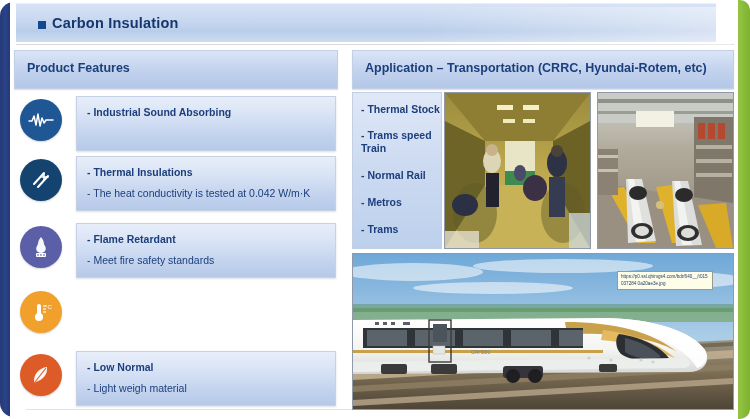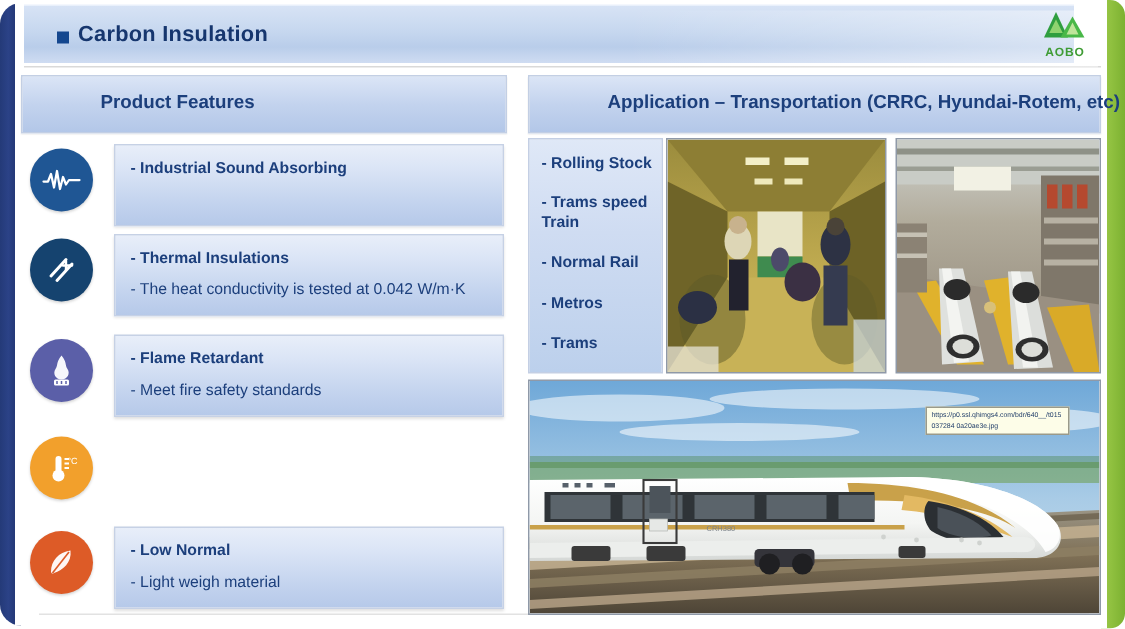--- a/index.html
+++ b/index.html
@@ -67,21 +67,21 @@
 
   
   .panel-head{
     position:absolute;height:37px;
     background:linear-gradient(180deg,#dbe5f6 0%,#c3d3ee 50%,#b3c7e8 100%);
     border:1px solid #c3cfe4;
     box-shadow:0 1px 1px rgba(0,0,0,.12);
   }
   .panel-head span{
     position:absolute;left:12px;top:10px;
-    font-size:12.5px;font-weight:bold;color:#1c3f7c;white-space:nowrap;margin-left:40px;
+    font-size:12.5px;font-weight:bold;color:#1c3f7c;white-space:nowrap;
   }
   #ph-left{left:14px;top:50px;width:322px;}
   #ph-right{left:352px;top:50px;width:380px;}
 
   
   .feature{position:absolute;left:14px;width:322px;height:44px;}
   .f-icon{
     position:absolute;left:6px;top:3px;width:42px;height:42px;border-radius:50%;
     display:flex;align-items:center;justify-content:center;
     box-shadow:0 1px 2px rgba(0,0,0,.18);
@@ -133,29 +133,20 @@
   <div class="edge-right-inner"></div>
   <div class="frame-line"></div>
   <div class="frame-bottom"></div>
 
   <div class="header">
     <div class="header-shade"></div>
     <div class="header-bullet"></div>
     <div class="header-title">Carbon Insulation</div>
   </div>
 
-  <div class="logo">
-    <svg width="30" height="22" viewBox="0 0 30 22">
-      <polygon points="9,1 17,18 1,18" fill="#2f9e3f"></polygon>
-      <polygon points="20,4 28,18 12,18" fill="#49b848"></polygon>
-      <polygon points="9,6 13.5,15 4.5,15" fill="#8fd36f"></polygon>
-      <polygon points="20,8 24,16 16,16" fill="#bfe59b"></polygon>
-    </svg>
-    <div class="logo-text">AOBO</div>
-  </div>
 
   <div class="panel-head" id="ph-left">
     <span>Product Features</span>
   </div>
   <div class="panel-head" id="ph-right">
     <span>Application – Transportation (CRRC, Hyundai-Rotem, etc)</span>
   </div>
 
   <div class="feature" style="top:96px">
     <div class="f-icon" style="background:#1f5694">
@@ -219,21 +210,21 @@
         <line x1="17" y1="5" x2="6" y2="19" stroke="#dd5b27" stroke-width="1.1"></line>
       </svg>
     </div>
     <div class="f-box">
       <div class="f-l1">- Low Normal</div>
       <div class="f-l2">-  Light weigh material</div>
     </div>
   </div>
 
   <div class="app-bullets">
-    <div style="top:10px">- Rolling Stock</div>
+    <div style="top:10px">- Thermal Stock</div>
     <div style="top:36px">- Trams speed</div>
     <div style="top:49px">Train</div>
     <div style="top:76px">- Normal Rail</div>
     <div style="top:103px">- Metros</div>
     <div style="top:130px">- Trams</div>
   </div>
 
   <div class="photo" id="photo-interior">
     <svg width="145" height="155" viewBox="0 0 145 155" preserveAspectRatio="none">
       <defs>

